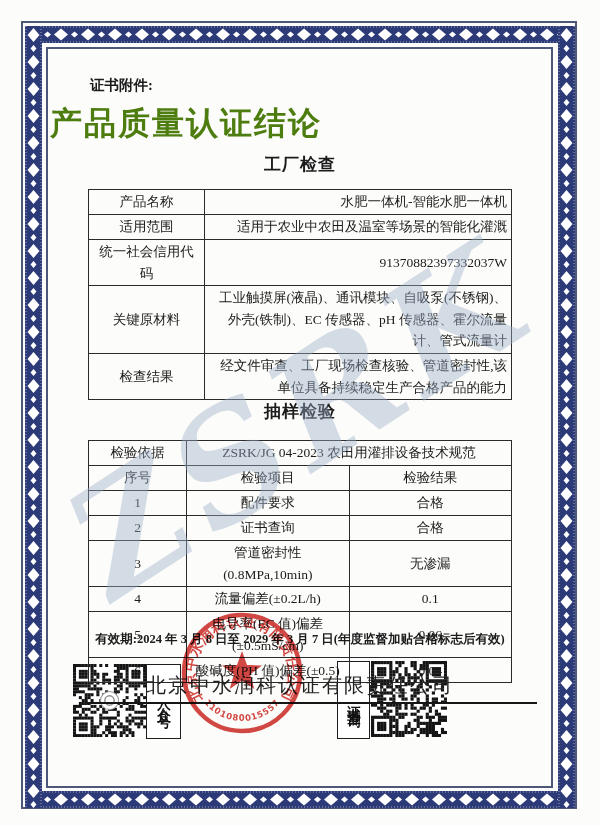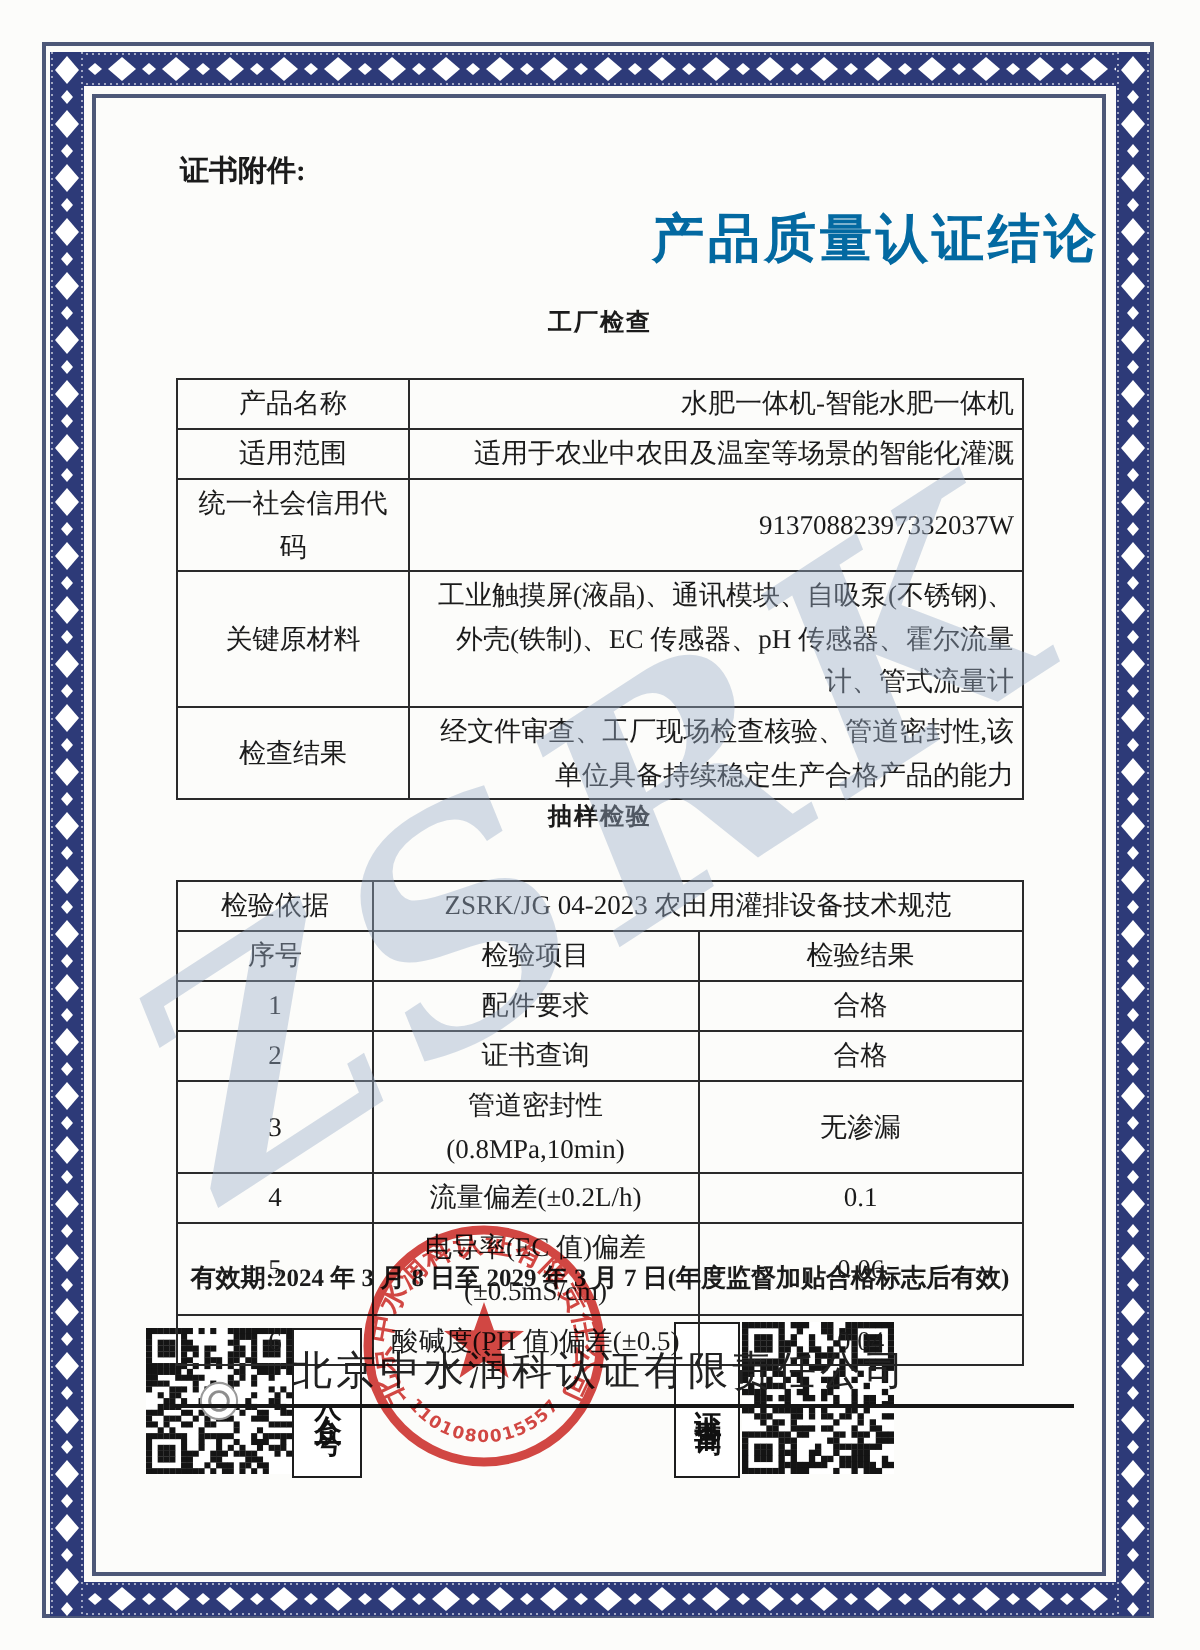--- a/index.html
+++ b/index.html
@@ -17,24 +17,24 @@
   .frame-inner{position:absolute;left:46px;top:47px;width:503px;height:737px;
                border:2px solid #4d5878;}
   
   .watermark{position:absolute;left:20px;top:330px;width:560px;text-align:center;
              transform:rotate(-33deg);font-family:"DejaVu Serif",serif;font-style:italic;
              font-size:150px;font-weight:bold;letter-spacing:10px;
              color:rgba(156,173,201,0.42);z-index:3;pointer-events:none;}
   
   .content{position:absolute;left:50px;top:50px;width:500px;height:737px;z-index:2;}
   .attach{position:absolute;left:40px;top:26px;font-size:14.5px;font-weight:bold;}
-  .doc-title{position:absolute;left:0;top:52px;width:100%;text-align:right;
+  .doc-title{position:absolute;left:0;top:52px;width:100%;text-align:left;
              font-family:"Liberation Sans","DejaVu Sans",sans-serif;
-             font-size:26px;font-weight:700;letter-spacing:2px;color:#0369a1;}
-  .sec-title{position:absolute;width:100%;text-align:center;font-size:12px;
+             font-size:32px;font-weight:700;letter-spacing:2px;color:#4d7c0f;}
+  .sec-title{position:absolute;width:100%;text-align:center;font-size:17px;
              font-weight:bold;letter-spacing:1px;}
   .sec1{top:103px;}
   .sec2{top:350px;}
   table{border-collapse:collapse;position:absolute;left:38px;width:424px;
         table-layout:fixed;margin-top:11px;}
   .t1{top:128px;}
   .t2{top:379px;}
   td{border:1.5px solid #2a2a2a;font-size:13.5px;line-height:1.6;
      padding:1px 4px;vertical-align:middle;}
   .t1 td.lbl{text-align:center;width:107px;}

